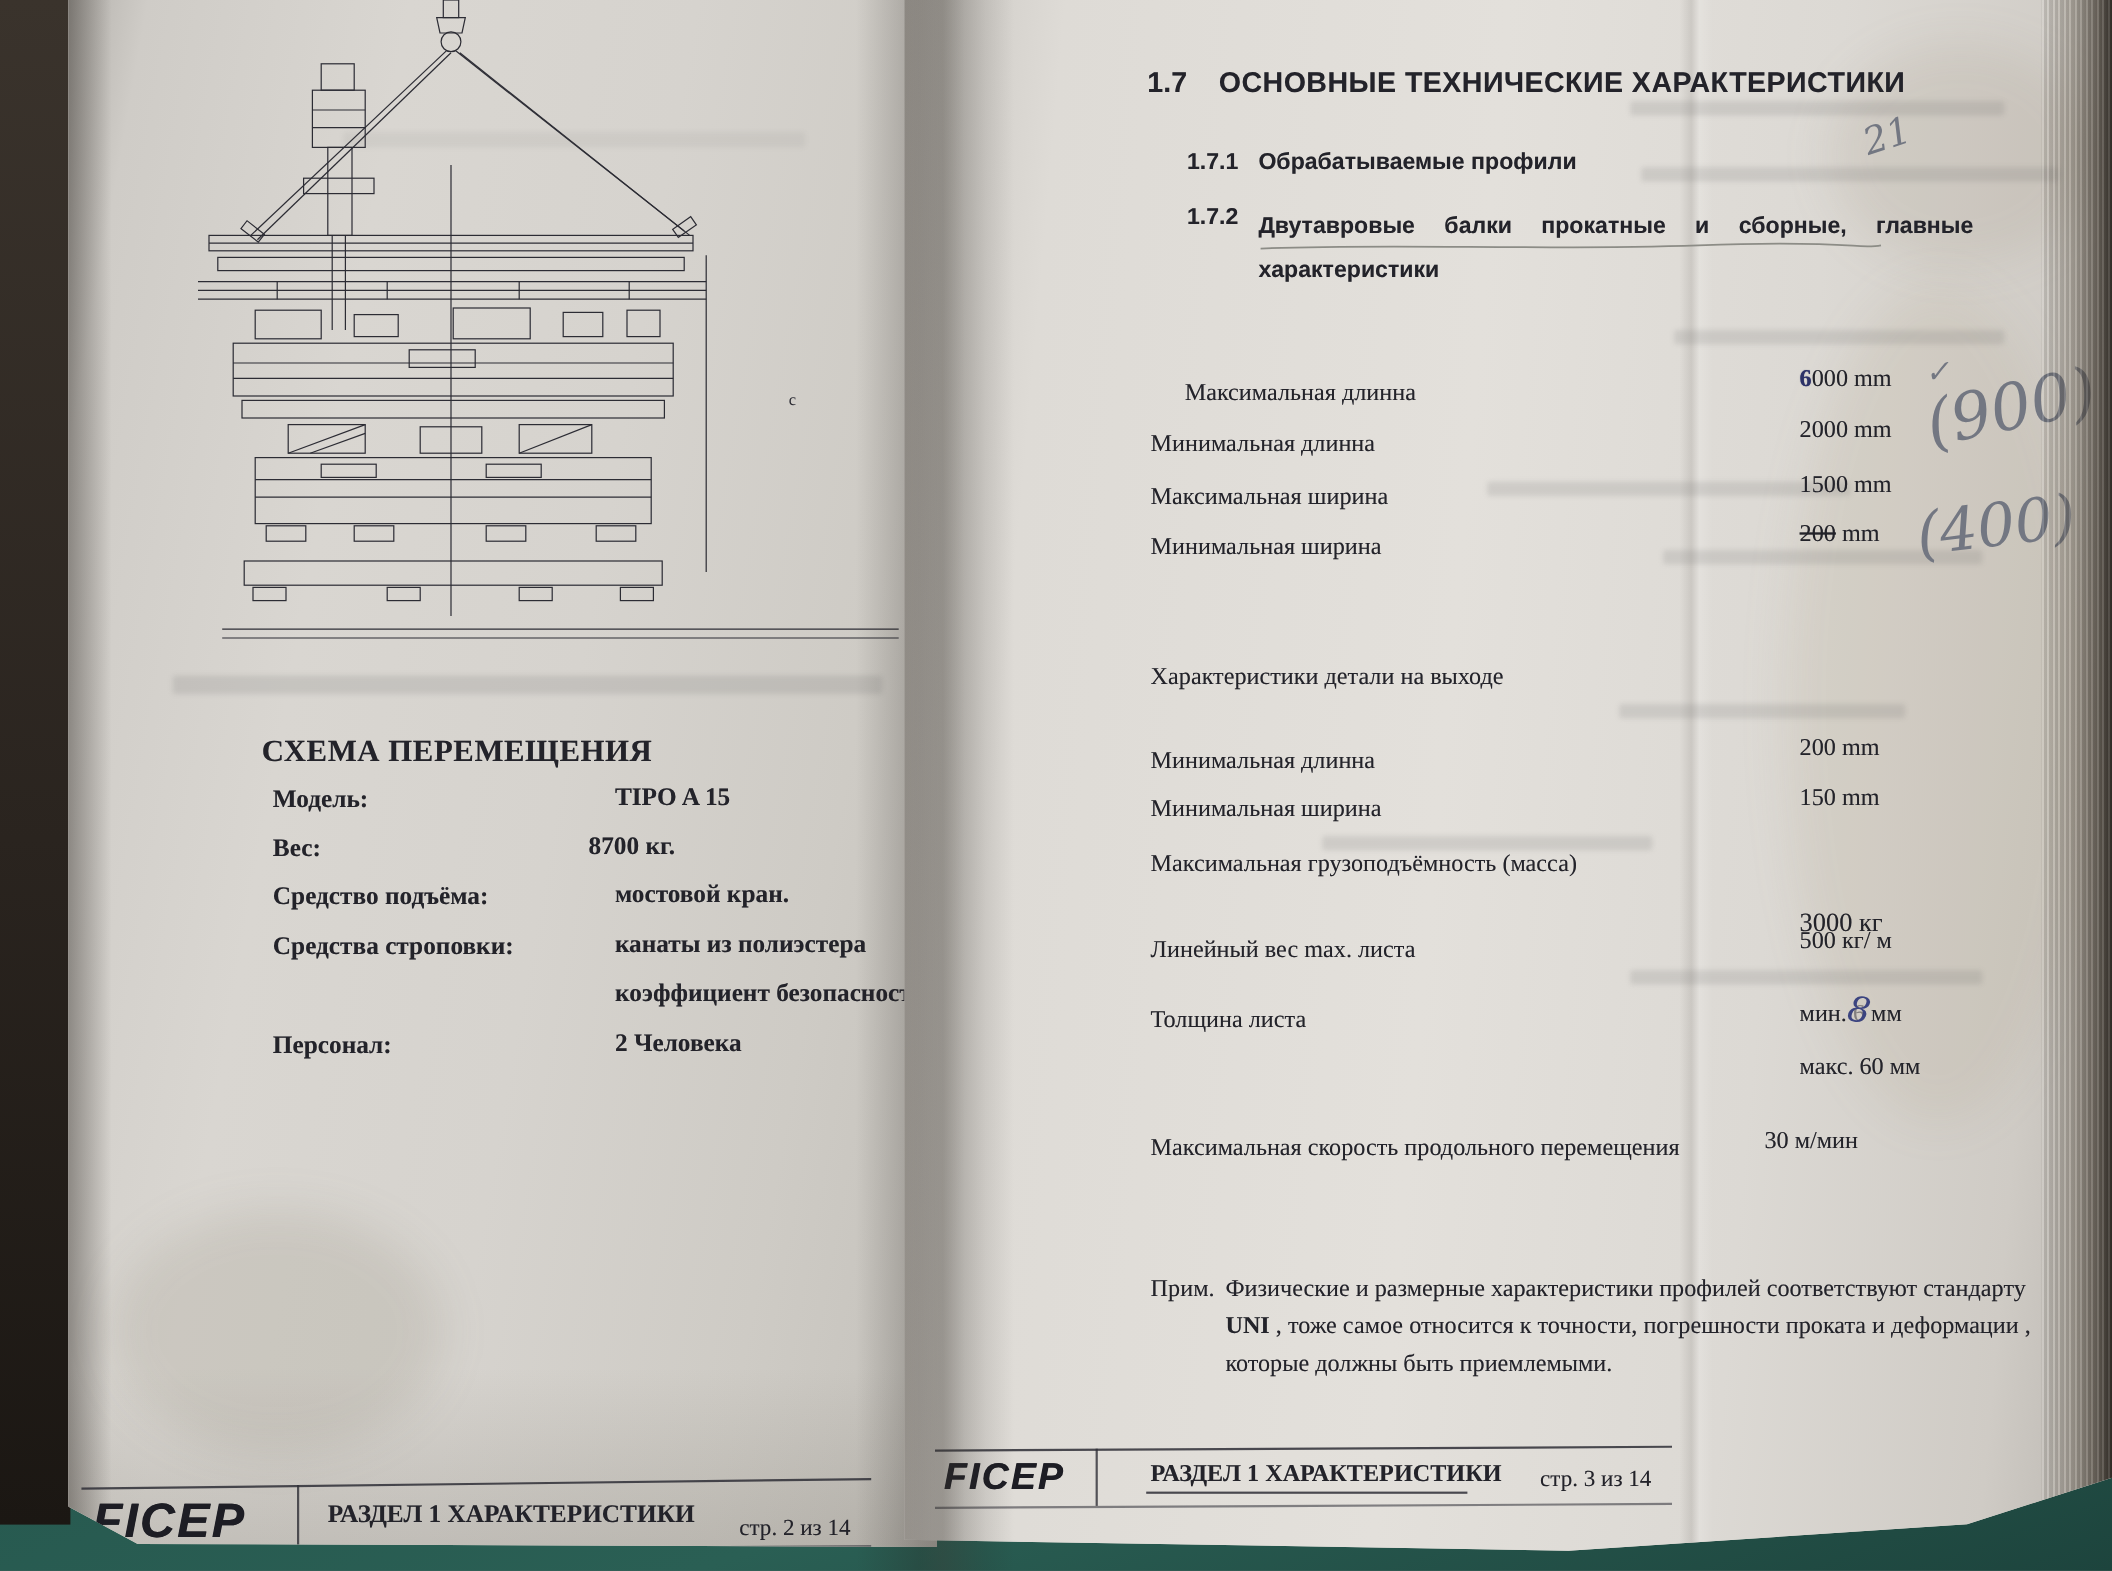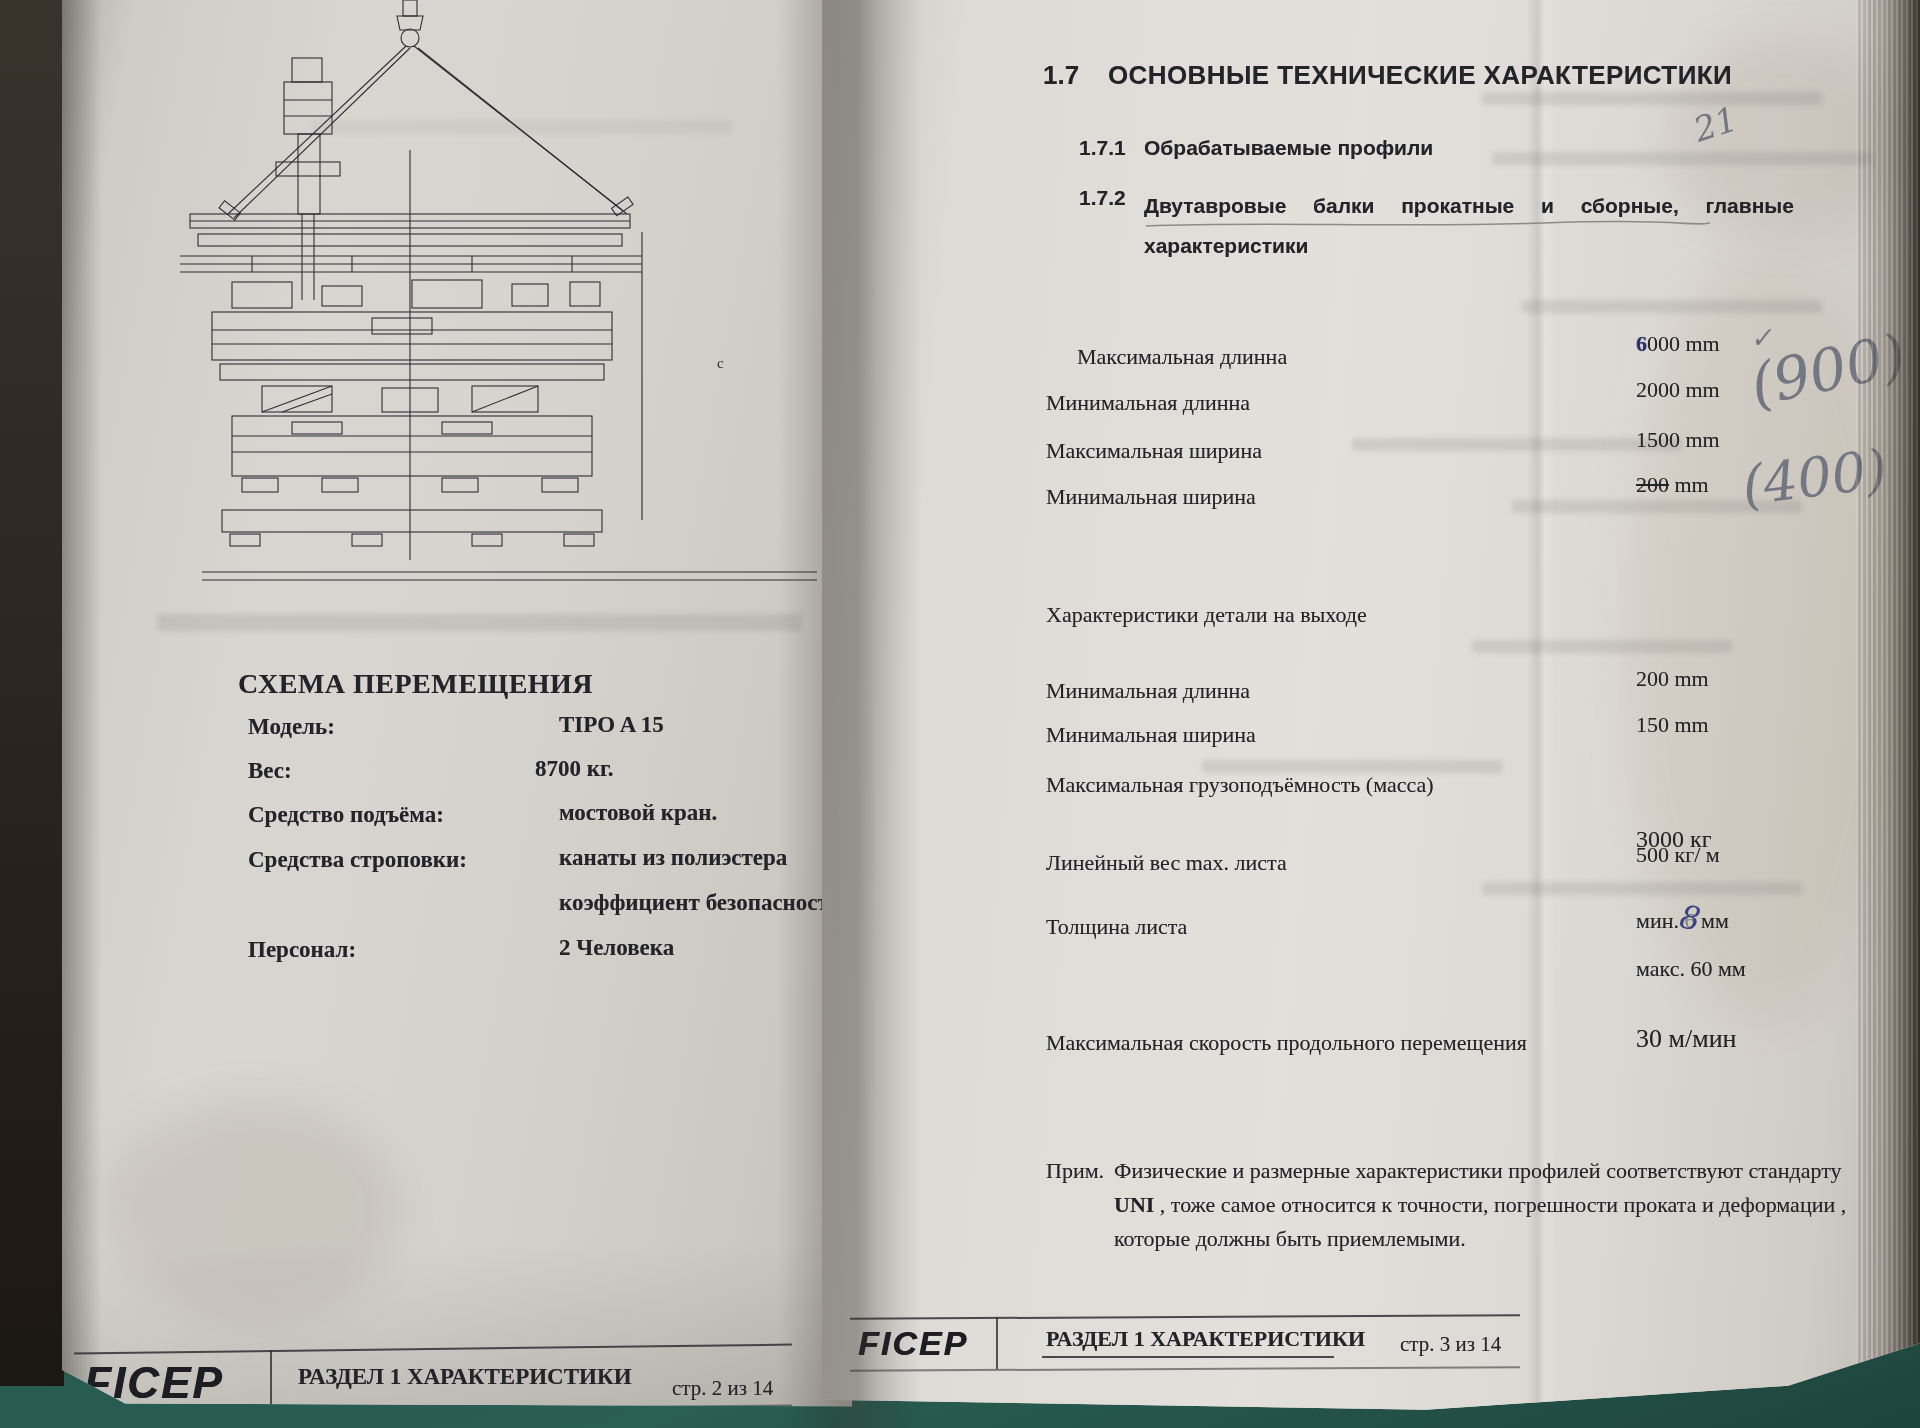--- a/index.html
+++ b/index.html
@@ -217,21 +217,21 @@
     <div class="t" style="left:814px;top:826px;font-size:24px;">3000 кг</div>
 
     <div class="t" style="left:224px;top:850px;font-size:22px;">Линейный вес max. листа</div>
     <div class="t" style="left:814px;top:842px;font-size:22px;">500 кг/ м</div>
 
     <div class="t" style="left:224px;top:914px;font-size:22px;">Толщина листа</div>
     <div class="t" style="left:814px;top:908px;font-size:22px;"><span>мин. </span><span style="position:relative;display:inline-block;"><span class="faint-digit">6</span><span class="ink-hw" style="left:-4px;top:-9px;font-size:32px;transform:rotate(10deg);">8</span></span><span> мм</span></div>
     <div class="t" style="left:814px;top:956px;font-size:22px;">макс. 60 мм</div>
 
     <div class="t" style="left:224px;top:1030px;font-size:22px;">Максимальная скорость продольного перемещения</div>
-    <div class="t" style="left:814px;top:1024px;font-size:26px;text-align:right;">30 м/мин</div>
+    <div class="t" style="left:782px;top:1024px;font-size:22px;text-align:right;">30 м/мин</div>
 
     <div class="t" style="left:224px;top:1158px;font-size:22px;">Прим.</div>
     <div class="t" style="left:292px;top:1192px;font-size:22px;"><span class="b">UNI</span><span> , тоже самое относится к точности, погрешности проката и деформации ,</span></div>
     <div class="t" style="left:292px;top:1158px;font-size:22px;">Физические и размерные характеристики профилей соответствуют стандарту</div>
     <div class="t" style="left:292px;top:1226px;font-size:22px;">которые должны быть приемлемыми.</div>
 
     <div class="line" style="left:28px;top:1316px;width:670px;transform:rotate(-.3deg);"></div>
     <div class="t logo" style="left:36px;top:1324px;font-size:34px;">FICEP</div>
     <div class="vline" style="left:174px;top:1317px;height:52px;"></div>
     <div class="t b" style="left:224px;top:1326px;font-size:22px;">РАЗДЕЛ 1 ХАРАКТЕРИСТИКИ</div>

